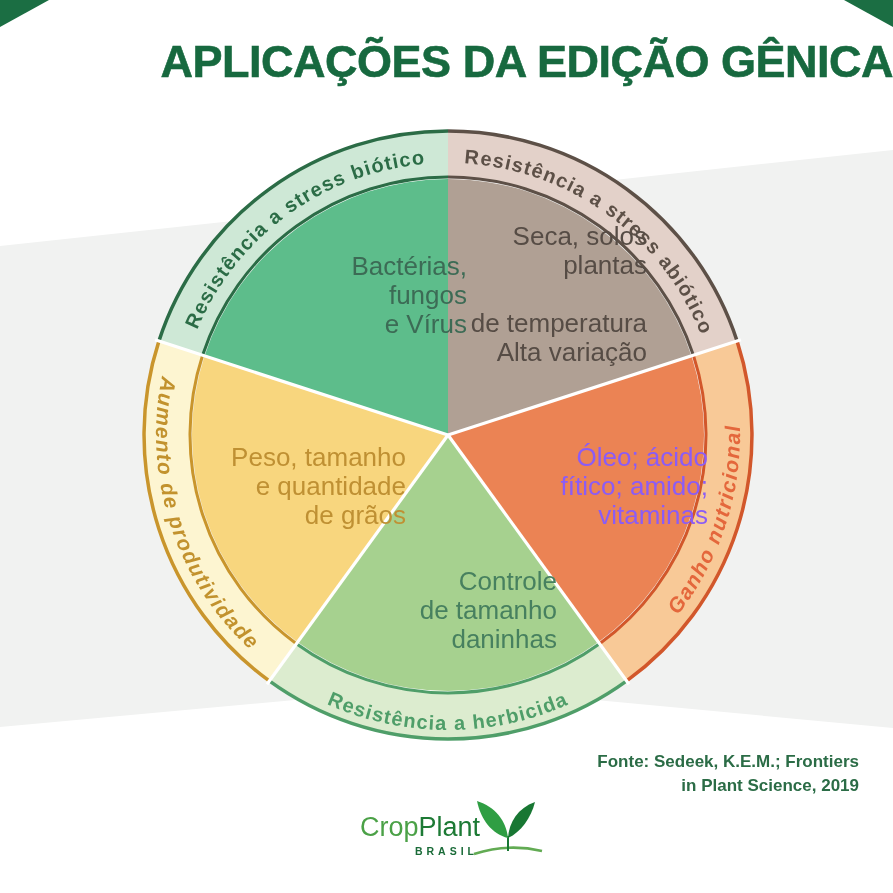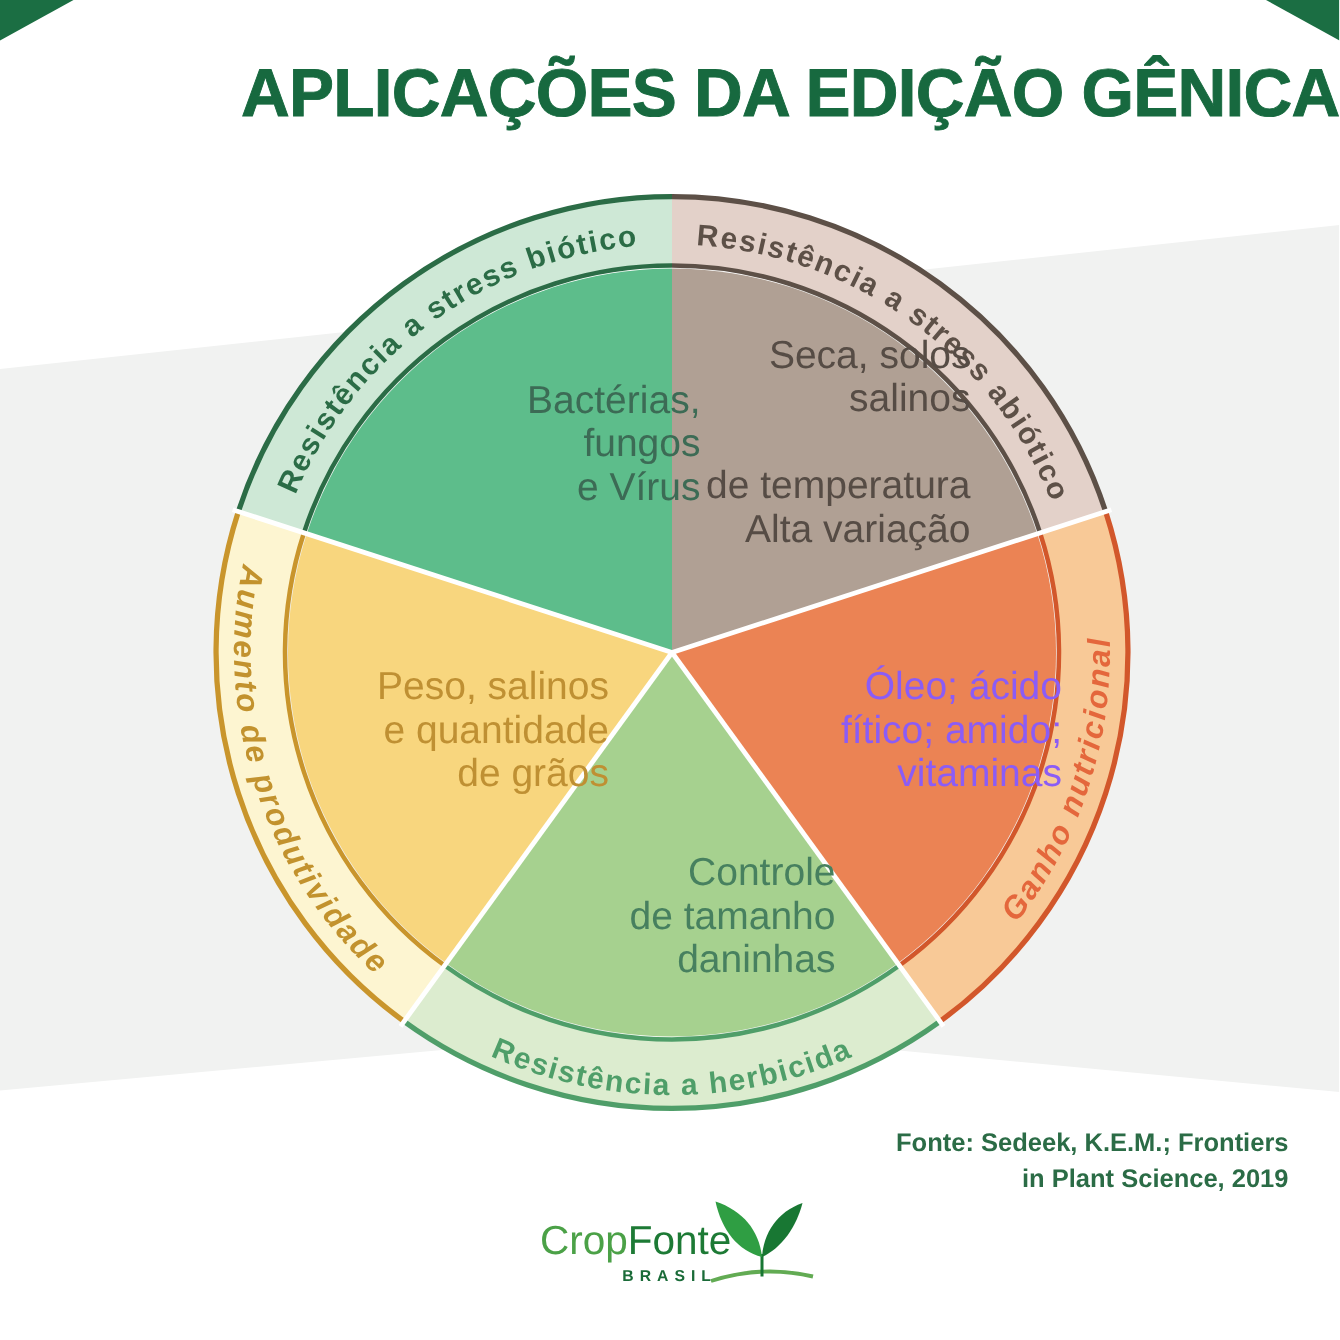--- a/index.html
+++ b/index.html
@@ -100,53 +100,53 @@
   <div class="title">APLICAÇÕES DA EDIÇÃO GÊNICA</div>
 
   <div class="wedge-text t-biotico">
     <div class="ln">Bactérias,</div>
     <div class="ln">fungos</div>
     <div class="ln">e Vírus</div>
   </div>
 
   <div class="wedge-text t-abiotico">
     <div class="ln">Seca, solos</div>
-    <div class="ln">salinos</div>
+    <div class="ln">plantas</div>
     <div class="ln"></div>
     <div class="ln">de temperatura</div>
     <div class="ln">Alta variação</div>
   </div>
 
   <div class="wedge-text t-nutricional">
     <div class="ln">Óleo; ácido</div>
     <div class="ln">fítico; amido;</div>
     <div class="ln">vitaminas</div>
   </div>
 
   <div class="wedge-text t-herbicida">
     <div class="ln">Controle</div>
     <div class="ln">de tamanho</div>
     <div class="ln">daninhas</div>
   </div>
 
   <div class="wedge-text t-produtividade">
-    <div class="ln">Peso, salinos</div>
+    <div class="ln">Peso, tamanho</div>
     <div class="ln">e quantidade</div>
     <div class="ln">de grãos</div>
   </div>
 
   <div class="source">
     <div>Fonte: Sedeek, K.E.M.; Frontiers</div>
     <div>in Plant Science, 2019</div>
   </div>
 
   <div class="logo">
     <div class="logo-words">
       <div class="logo-name">
-        <span class="logo-crop">Crop</span><span class="logo-life">Fonte</span>
+        <span class="logo-crop">Crop</span><span class="logo-life">Plant</span>
       </div>
       <div class="logo-sub">BRASIL</div>
     </div>
     <svg class="logo-icon" width="72" height="68" viewBox="0 0 72 68">
       <path d="M2,58 Q36,47 70,55" fill="none" stroke="#62ab53" stroke-width="2.6"></path>
       <line x1="36" y1="40" x2="36" y2="55" stroke="#187733" stroke-width="2"></line>
       <path d="M36,42 C20,38 9,24 5,5 C23,11 34,24 36,42 Z" fill="#2f9e43"></path>
       <path d="M36,42 C49,36 59,22 63,6 C46,12 37,26 36,42 Z" fill="#187733"></path>
     </svg>
   </div>

